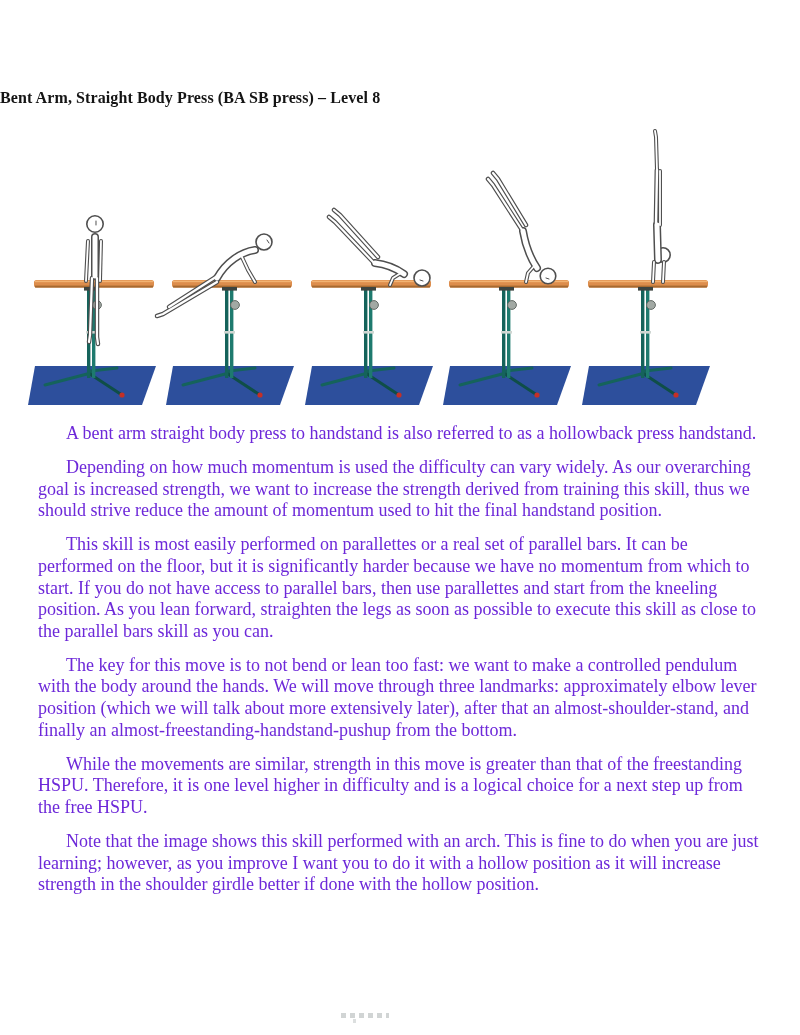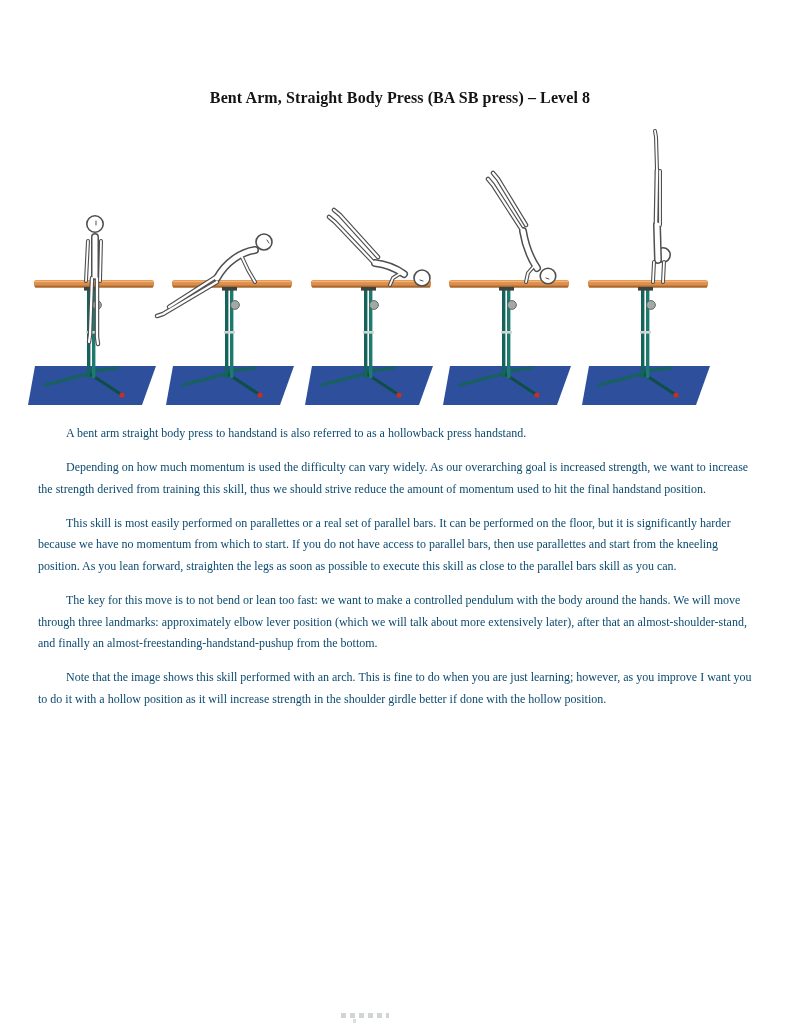--- a/index.html
+++ b/index.html
@@ -1,35 +1,35 @@
 <!DOCTYPE html>
 <html><head>
 <meta charset="utf-8">
 <style>
   html,body{margin:0;padding:0;background:#ffffff;}
   .page{
     position:relative;width:800px;height:1035px;background:#ffffff;
     font-family:"Liberation Serif", serif;color:#1f1f1f;overflow:hidden;
   }
   .doc-title{
-    position:absolute;top:89px;left:0;width:100%;text-align:center;
+    position:absolute;top:89px;left:0;width:100%;text-align:left;
     font-size:16px;font-weight:bold;letter-spacing:.1px;color:#141414;
   }
   .figure-strip{
     position:absolute;top:125px;left:25px;width:692px;height:288px;
     display:flex;flex-direction:row;
   }
   .figure-panel{width:138.4px;height:288px;position:relative;flex:0 0 auto;}
   .figure-panel svg{overflow:visible;display:block;}
   .doc-body{
     position:absolute;top:423px;left:38px;width:724px;
   }
   .doc-body p{
-    margin:0 0 12.5px 0;font-size:12px;line-height:21.6px;
-    text-indent:28px;color:#0c4a6e;
+    margin:0 0 12.5px 0;font-size:18px;line-height:21.6px;
+    text-indent:28px;color:#6d28d9;
   }
   .footer-artifact{
     position:absolute;left:341px;top:1013px;width:48px;height:5px;
     background:repeating-linear-gradient(90deg,#c9cdcd 0 5px,transparent 5px 9px);
     opacity:.85;
   }
   .footer-artifact::after{
     content:"";position:absolute;left:12px;top:6px;width:3px;height:4px;background:#d6dada;
   }
 </style>
@@ -247,18 +247,19 @@
       </svg>
     </div>
 
   </div>
 
   <div class="doc-body">
     <p>A bent arm straight body press to handstand is also referred to as a hollowback press handstand.</p>
     <p>Depending on how much momentum is used the difficulty can vary widely. As our overarching goal is increased strength, we want to increase the strength derived from training this skill, thus we should strive reduce the amount of momentum used to hit the final handstand position.</p>
     <p>This skill is most easily performed on parallettes or a real set of parallel bars. It can be performed on the floor, but it is significantly harder because we have no momentum from which to start. If you do not have access to parallel bars, then use parallettes and start from the kneeling position. As you lean forward, straighten the legs as soon as possible to execute this skill as close to the parallel bars skill as you can.</p>
     <p>The key for this move is to not bend or lean too fast: we want to make a controlled pendulum with the body around the hands. We will move through three landmarks: approximately elbow lever position (which we will talk about more extensively later), after that an almost-shoulder-stand, and finally an almost-freestanding-handstand-pushup from the bottom.</p>
+    <p>While the movements are similar, strength in this move is greater than that of the freestanding HSPU. Therefore, it is one level higher in difficulty and is a logical choice for a next step up from the free HSPU.</p>
     <p>Note that the image shows this skill performed with an arch. This is fine to do when you are just learning; however, as you improve I want you to do it with a hollow position as it will increase strength in the shoulder girdle better if done with the hollow position.</p>
   </div>
 
   <div class="footer-artifact"></div>
 
 </div>
 
 </body></html>

